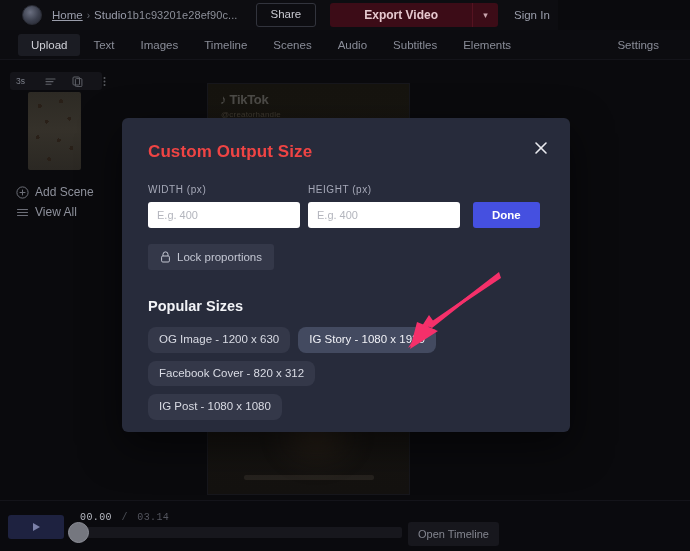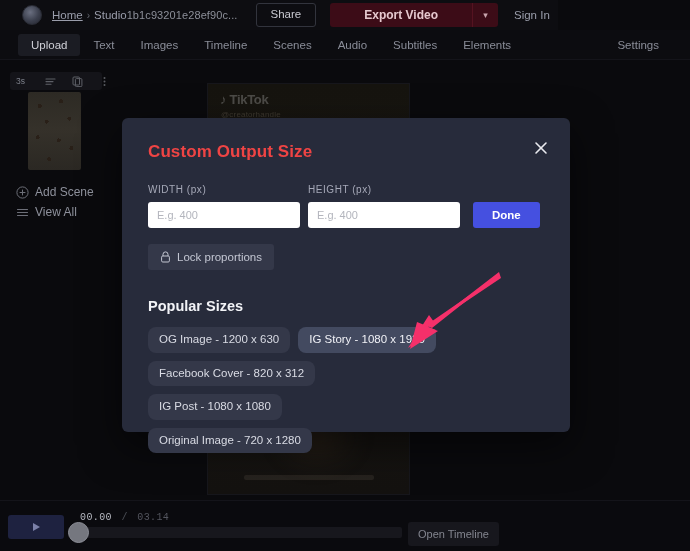--- a/index.html
+++ b/index.html
@@ -586,21 +586,20 @@
       <span>Lock proportions</span>
     </button>
 
     <div class="popular-title">Popular Sizes</div>
 
     <div class="chips">
       <button class="chip">OG Image - 1200 x 630</button>
       <button class="chip hovered">IG Story - 1080 x 1920</button>
       <button class="chip">Facebook Cover - 820 x 312</button>
       <button class="chip">IG Post - 1080 x 1080</button>
-      <button class="chip">Original Image - 720 x 1280</button>
     </div>
   </div>
 
   <div class="arrow-ann">
     <svg width="115" height="90" viewBox="0 0 115 90">
       <path d="M103 8 L30 57 L38 60 L10 78 L31 45 L36 52 L101 2 Z" fill="#f5306a"></path>
       <path d="M101 5 L27 56 L40 61 L12 79 L19 52 L34 58 Z" fill="#f5306a"></path>
     </svg>
   </div>
 

